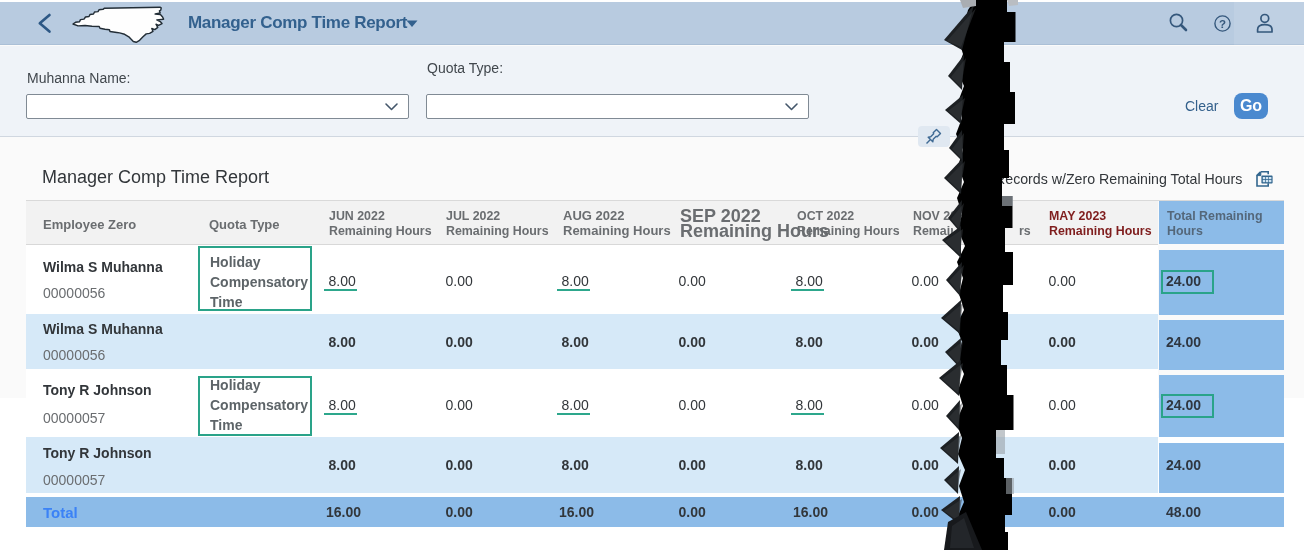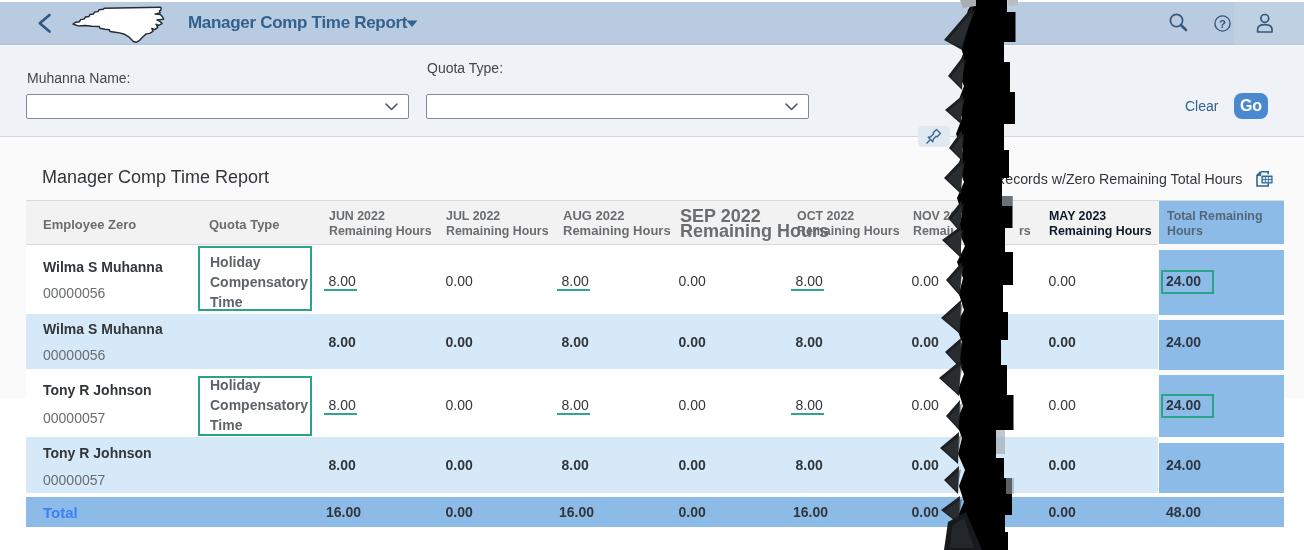--- a/index.html
+++ b/index.html
@@ -94,21 +94,21 @@
 <div class="abs hdr" style="left:43px;top:217px;font-size:13px;font-weight:bold;color:#6a6d70">Employee Zero</div>
 <div class="abs hdr" style="left:209px;top:217px;font-size:13px;font-weight:bold;color:#6a6d70">Quota Type</div>
 <div class="abs hdr" style="left:329px;top:209px;font-size:12.4px;font-weight:bold;color:#6a6d70;line-height:14.5px">JUN 2022<br>Remaining Hours</div>
 <div class="abs hdr" style="left:446px;top:209px;font-size:12.4px;font-weight:bold;color:#6a6d70;line-height:14.5px">JUL 2022<br>Remaining Hours</div>
 <div class="abs hdr" style="left:563px;top:209px;font-size:13px;font-weight:bold;color:#6a6d70;line-height:14.5px">AUG 2022<br>Remaining Hours</div>
 <div class="abs hdr" style="left:680px;top:209px;font-size:18px;font-weight:bold;color:#6a6d70;line-height:14.5px">SEP 2022<br>Remaining Hours</div>
 <div class="abs hdr" style="left:797px;top:209px;font-size:12.4px;font-weight:bold;color:#6a6d70;line-height:14.5px">OCT 2022<br>Remaining Hours</div>
 <div class="abs hdr" style="left:913px;top:209px;font-size:12.4px;font-weight:bold;color:#6a6d70;line-height:14.5px">NOV 2022</div>
 <div class="abs hdr" style="left:913px;top:223.5px;font-size:12.4px;font-weight:bold;color:#6a6d70;line-height:14.5px;width:40px;overflow:hidden">Remaining</div>
 <div class="abs hdr" style="left:1019px;top:224px;font-size:12.4px;font-weight:bold;color:#6a6d70">rs</div>
-<div class="abs hdr" style="left:1049px;top:209px;font-size:12.4px;font-weight:bold;color:#0f172a;line-height:14.5px">MAY 2023<br>Remaining Hours</div>
+<div class="abs hdr" style="left:1049px;top:209px;font-size:12.4px;font-weight:bold;color:#7f1d1d;line-height:14.5px">MAY 2023<br>Remaining Hours</div>
 <div class="abs hdr" style="left:1167px;top:209px;font-size:12.4px;font-weight:bold;color:#54677a;line-height:14.5px">Total Remaining<br>Hours</div>
 
 <div class="abs" style="left:26px;top:314px;width:1132px;height:55px;background:#d6e9f8"></div>
 <div class="abs" style="left:26px;top:437px;width:1132px;height:56px;background:#d6e9f8"></div>
 <div class="abs" style="left:26px;top:497px;width:1258px;height:30px;background:#8cbbe8"></div>
 
 <div class="abs" style="left:43px;top:259px;font-size:14px;font-weight:bold;color:#32363a">Wilma S Muhanna</div>
 <div class="abs" style="left:43px;top:285px;font-size:14px;color:#6a6d70">00000056</div>
 <div class="abs" style="left:198px;top:246px;width:114px;height:65px;border:2.5px solid #2aa389"></div>
 <div class="abs" style="left:210px;top:252px;font-size:14px;font-weight:bold;color:#5d6468;line-height:20px;white-space:normal;width:104px">Holiday Compensatory Time</div>

